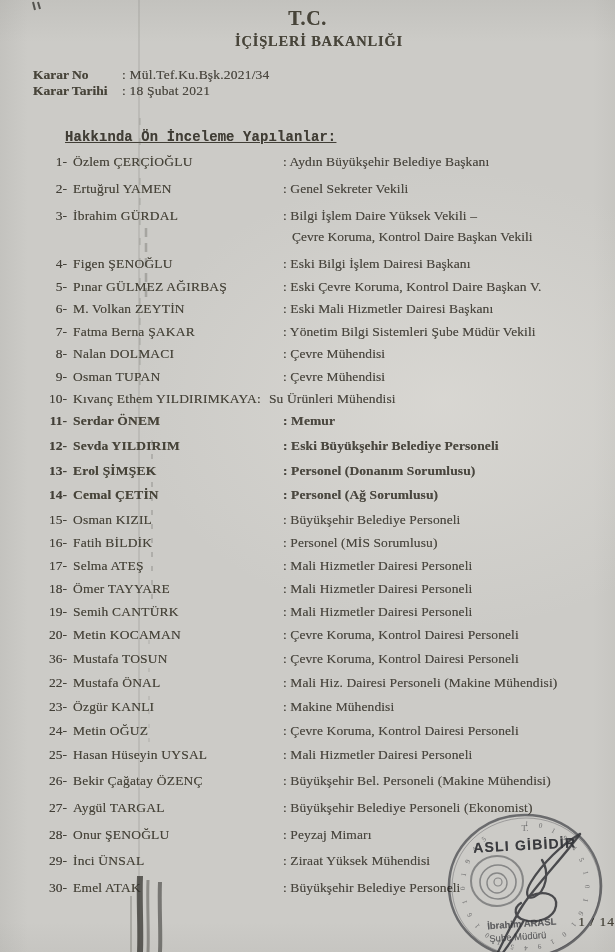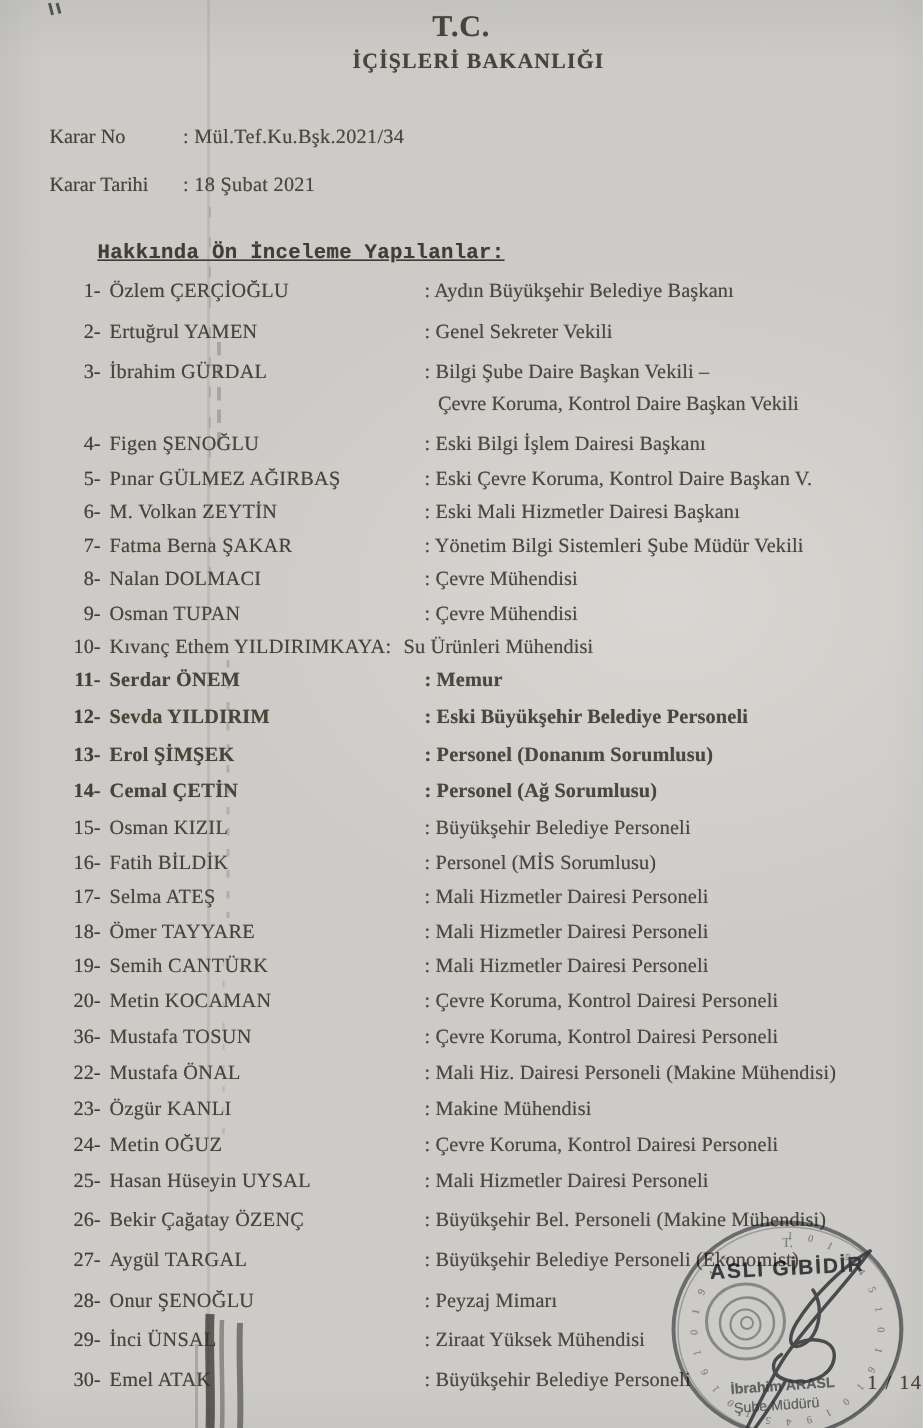--- a/index.html
+++ b/index.html
@@ -12,21 +12,21 @@
       linear-gradient(180deg, rgba(140,140,136,.14), rgba(140,140,136,0) 42px),
       linear-gradient(90deg, rgba(118,118,114,.10), rgba(118,118,114,0) 28px),
       linear-gradient(270deg, rgba(150,148,142,.10), rgba(150,148,142,0) 22px),
       linear-gradient(0deg, rgba(130,129,124,.08), rgba(130,129,124,0) 30px),
       #cccbc7;
     text-shadow:0 0 .5px rgba(70,66,58,.55);
   }
   .tc{padding-top:7px;text-align:center;font-size:20px;font-weight:700;letter-spacing:.6px;}
   .ministry{text-align:center;font-size:14.5px;font-weight:700;letter-spacing:.8px;margin-top:3px;margin-left:23px;}
   .meta{margin:17px 0 0 33px;font-size:13.5px;line-height:16px;}
-  .meta-label{display:inline-block;width:89px;font-weight:400;margin-top:16px;}
+  .meta-label{display:inline-block;width:89px;font-weight:700;}
   .meta-value{font-weight:400;letter-spacing:.2px;color:#4a473f;}
   .list{margin:31px 0 0 45px;font-size:13.5px;}
   .heading{font-weight:700;text-decoration:underline;margin:0 0 9px 20px;font-size:13.8px;letter-spacing:.2px;color:#403d35;font-family:Liberation Mono, monospace;}
   .rows{position:relative;z-index:1;}
   .row{position:relative;height:23.5px;}
   .row:nth-child(-n+2){height:27px;}
   .row:nth-child(3){height:48px;}
   .row:nth-child(4){height:23px;}
   .row:nth-child(n+5):nth-child(-n+10){height:22.4px;}
   .row:nth-child(n+11):nth-child(-n+14){height:24.6px;font-weight:bold;}
@@ -74,21 +74,21 @@
   <div class="row">
     <span class="num">2-</span>
     <span class="name">Ertuğrul YAMEN</span>
     <span class="role">: Genel Sekreter Vekili</span>
 
   </div>
 
   <div class="row has2">
     <span class="num">3-</span>
     <span class="name">İbrahim GÜRDAL</span>
-    <span class="role">: Bilgi Şube Daire Başkan Vekili –</span>
+    <span class="role">: Bilgi İşlem Daire Yüksek Vekili –</span>
     <span class="role2">Çevre Koruma, Kontrol Daire Başkan Vekili</span>
   </div>
 
   <div class="row">
     <span class="num">4-</span>
     <span class="name">Figen ŞENOĞLU</span>
     <span class="role">: Eski Bilgi İşlem Dairesi Başkanı</span>
 
   </div>
 

